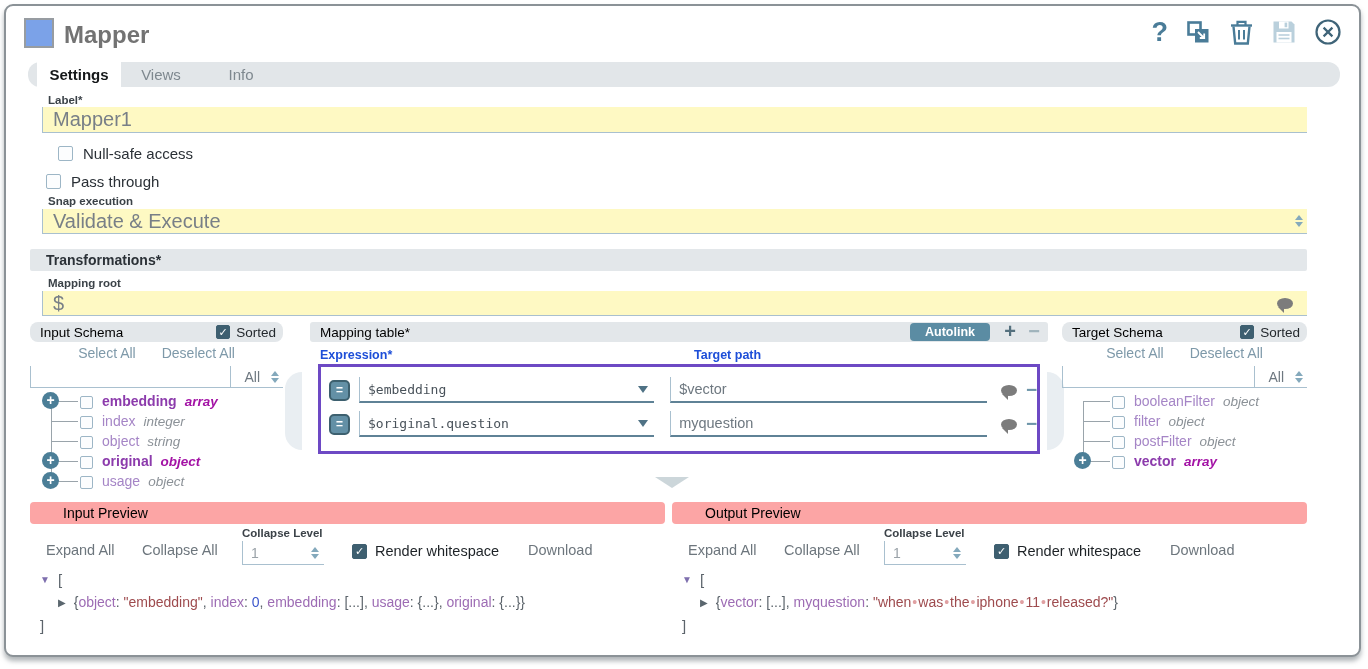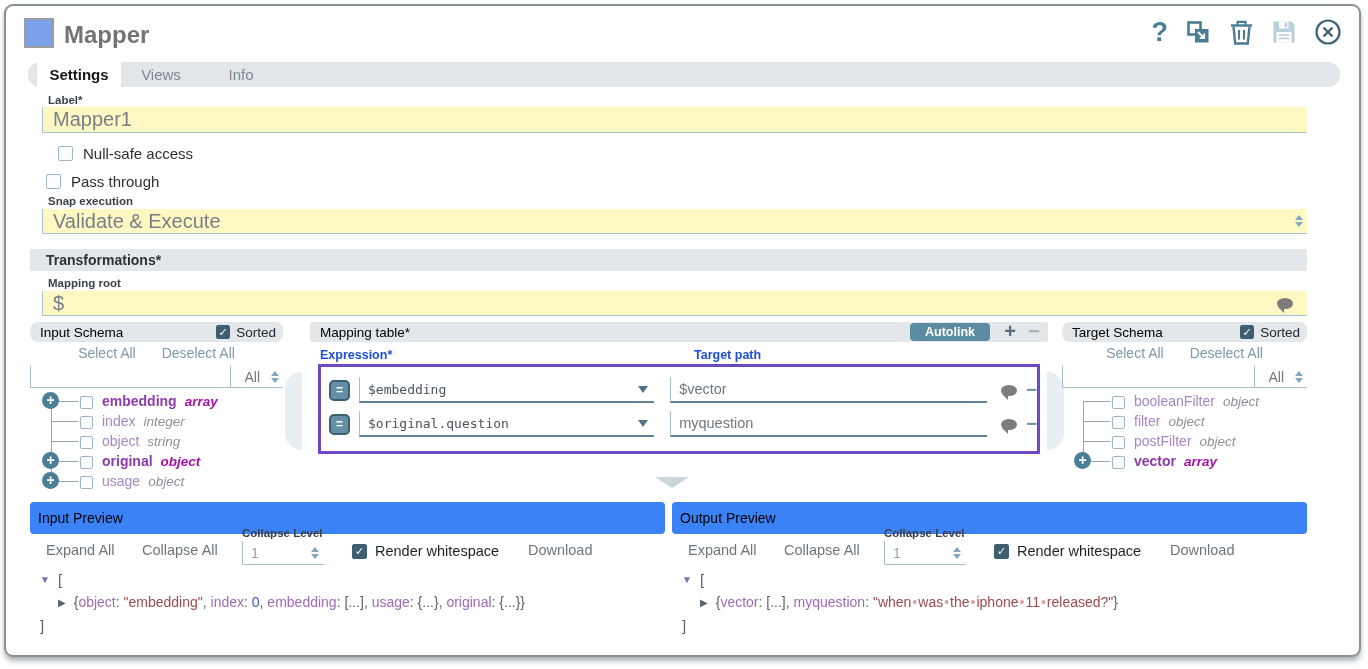--- a/index.html
+++ b/index.html
@@ -76,21 +76,21 @@
   .bubble { position:relative; width:16px; height:11px; background:#7c7c7c; border-radius:50%; margin-left:14px; flex:none; }
   .bubble:after { content:""; position:absolute; left:1px; bottom:-4px; width:0; height:0; border-top:6px solid #7c7c7c; border-left:6px solid transparent; }
   .row-minus { margin-left:9px; font-size:19px; font-weight:bold; color:#6d95a9; line-height:10px; }
 
   .handle-left { position:absolute; left:279px; top:366px; width:17px; height:78px; background:#e9eef2; border-radius:17px 0 0 17px; }
   .handle-right { position:absolute; left:1041px; top:366px; width:17px; height:78px; background:#e9eef2; border-radius:0 17px 17px 0; }
   .handle-down { position:absolute; left:649px; top:471px; width:0; height:0; border-left:17px solid transparent; border-right:17px solid transparent; border-top:11px solid #ccd6da; }
 
   
   .preview-sec { position:absolute; top:496px; width:635px; height:150px; }
-  .preview-bar { height:32px; background:#3b82f6; border-radius:4px; display:flex; align-items:center; padding-left:8px; }
+  .preview-bar { height:22px; background:#fca5a5; border-radius:4px; display:flex; align-items:center; padding-left:33px; }
   .preview-bar .bartitle { font-size:14px; }
   .ptool { position:absolute; font-size:14.5px; color:#6d767d; }
   .plevel-label { position:absolute; font-size:11.5px; font-weight:bold; color:#3b4248; }
   .plevel-box { position:absolute; width:82px; height:24px; border-left:1px solid #a9c0cf; border-bottom:1px solid #a9c0cf; display:flex; align-items:center; }
   .plevel-box .val { flex:1; padding-left:8px; font-size:14px; color:#9aa2a8; }
   .plevel-box .spin { padding-right:5px; }
   .pws { position:absolute; display:flex; align-items:center; gap:8px; }
   .pws .wslabel { font-size:14.5px; color:#1d2226; }
   .json { position:absolute; left:10px; top:66px; font-size:14px; line-height:23px; color:#5c646b; }
   .json-line { display:flex; align-items:center; gap:8px; height:23px; }

